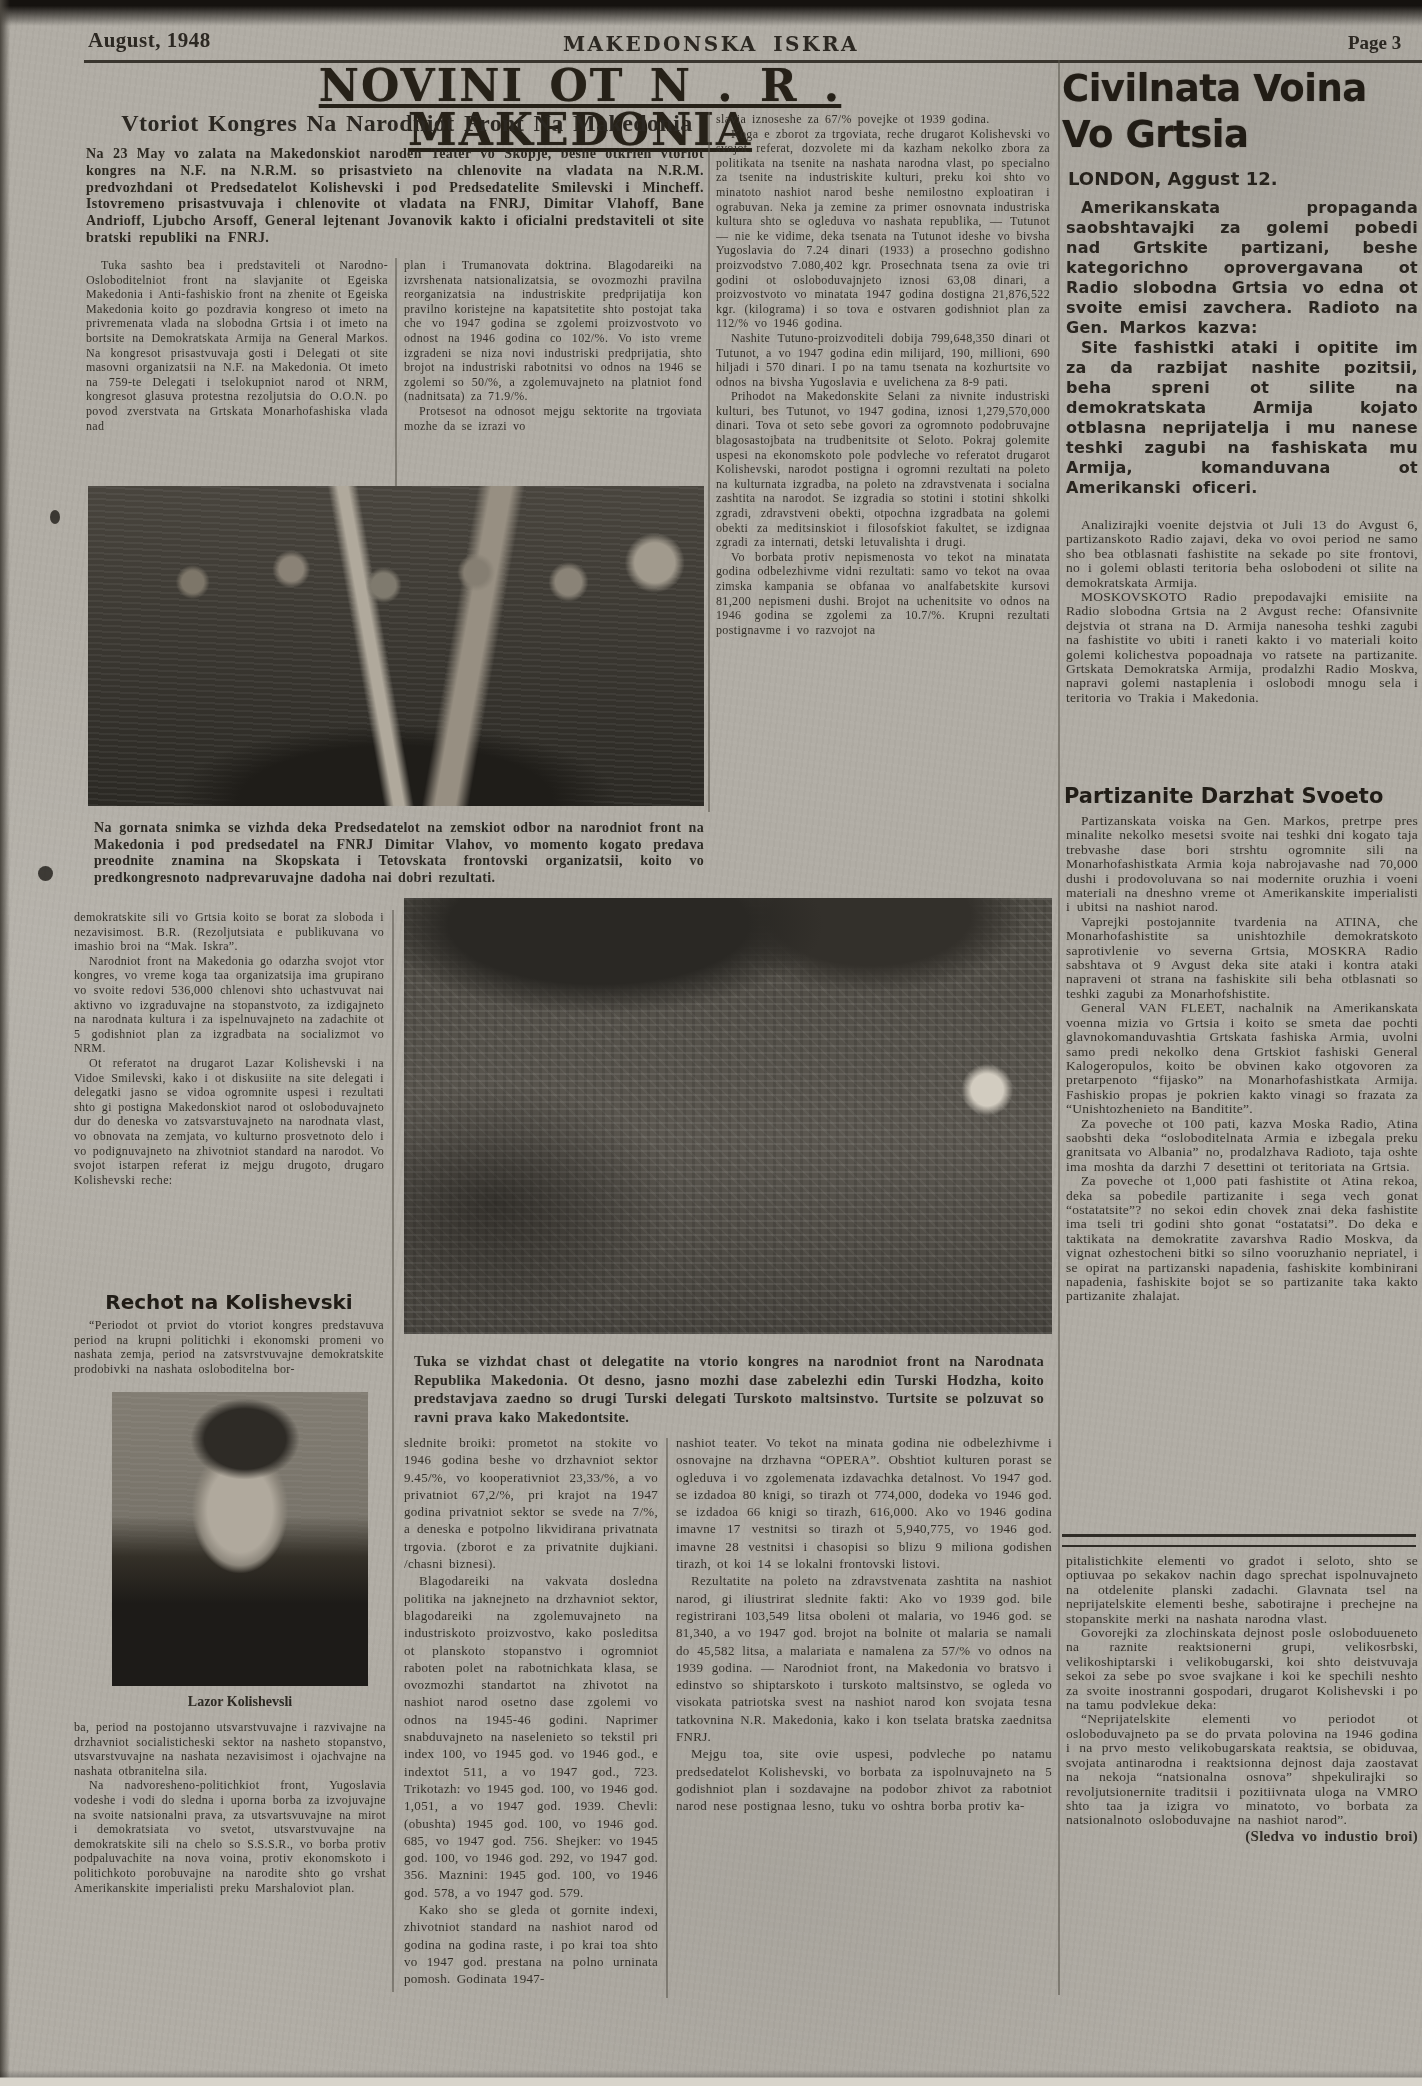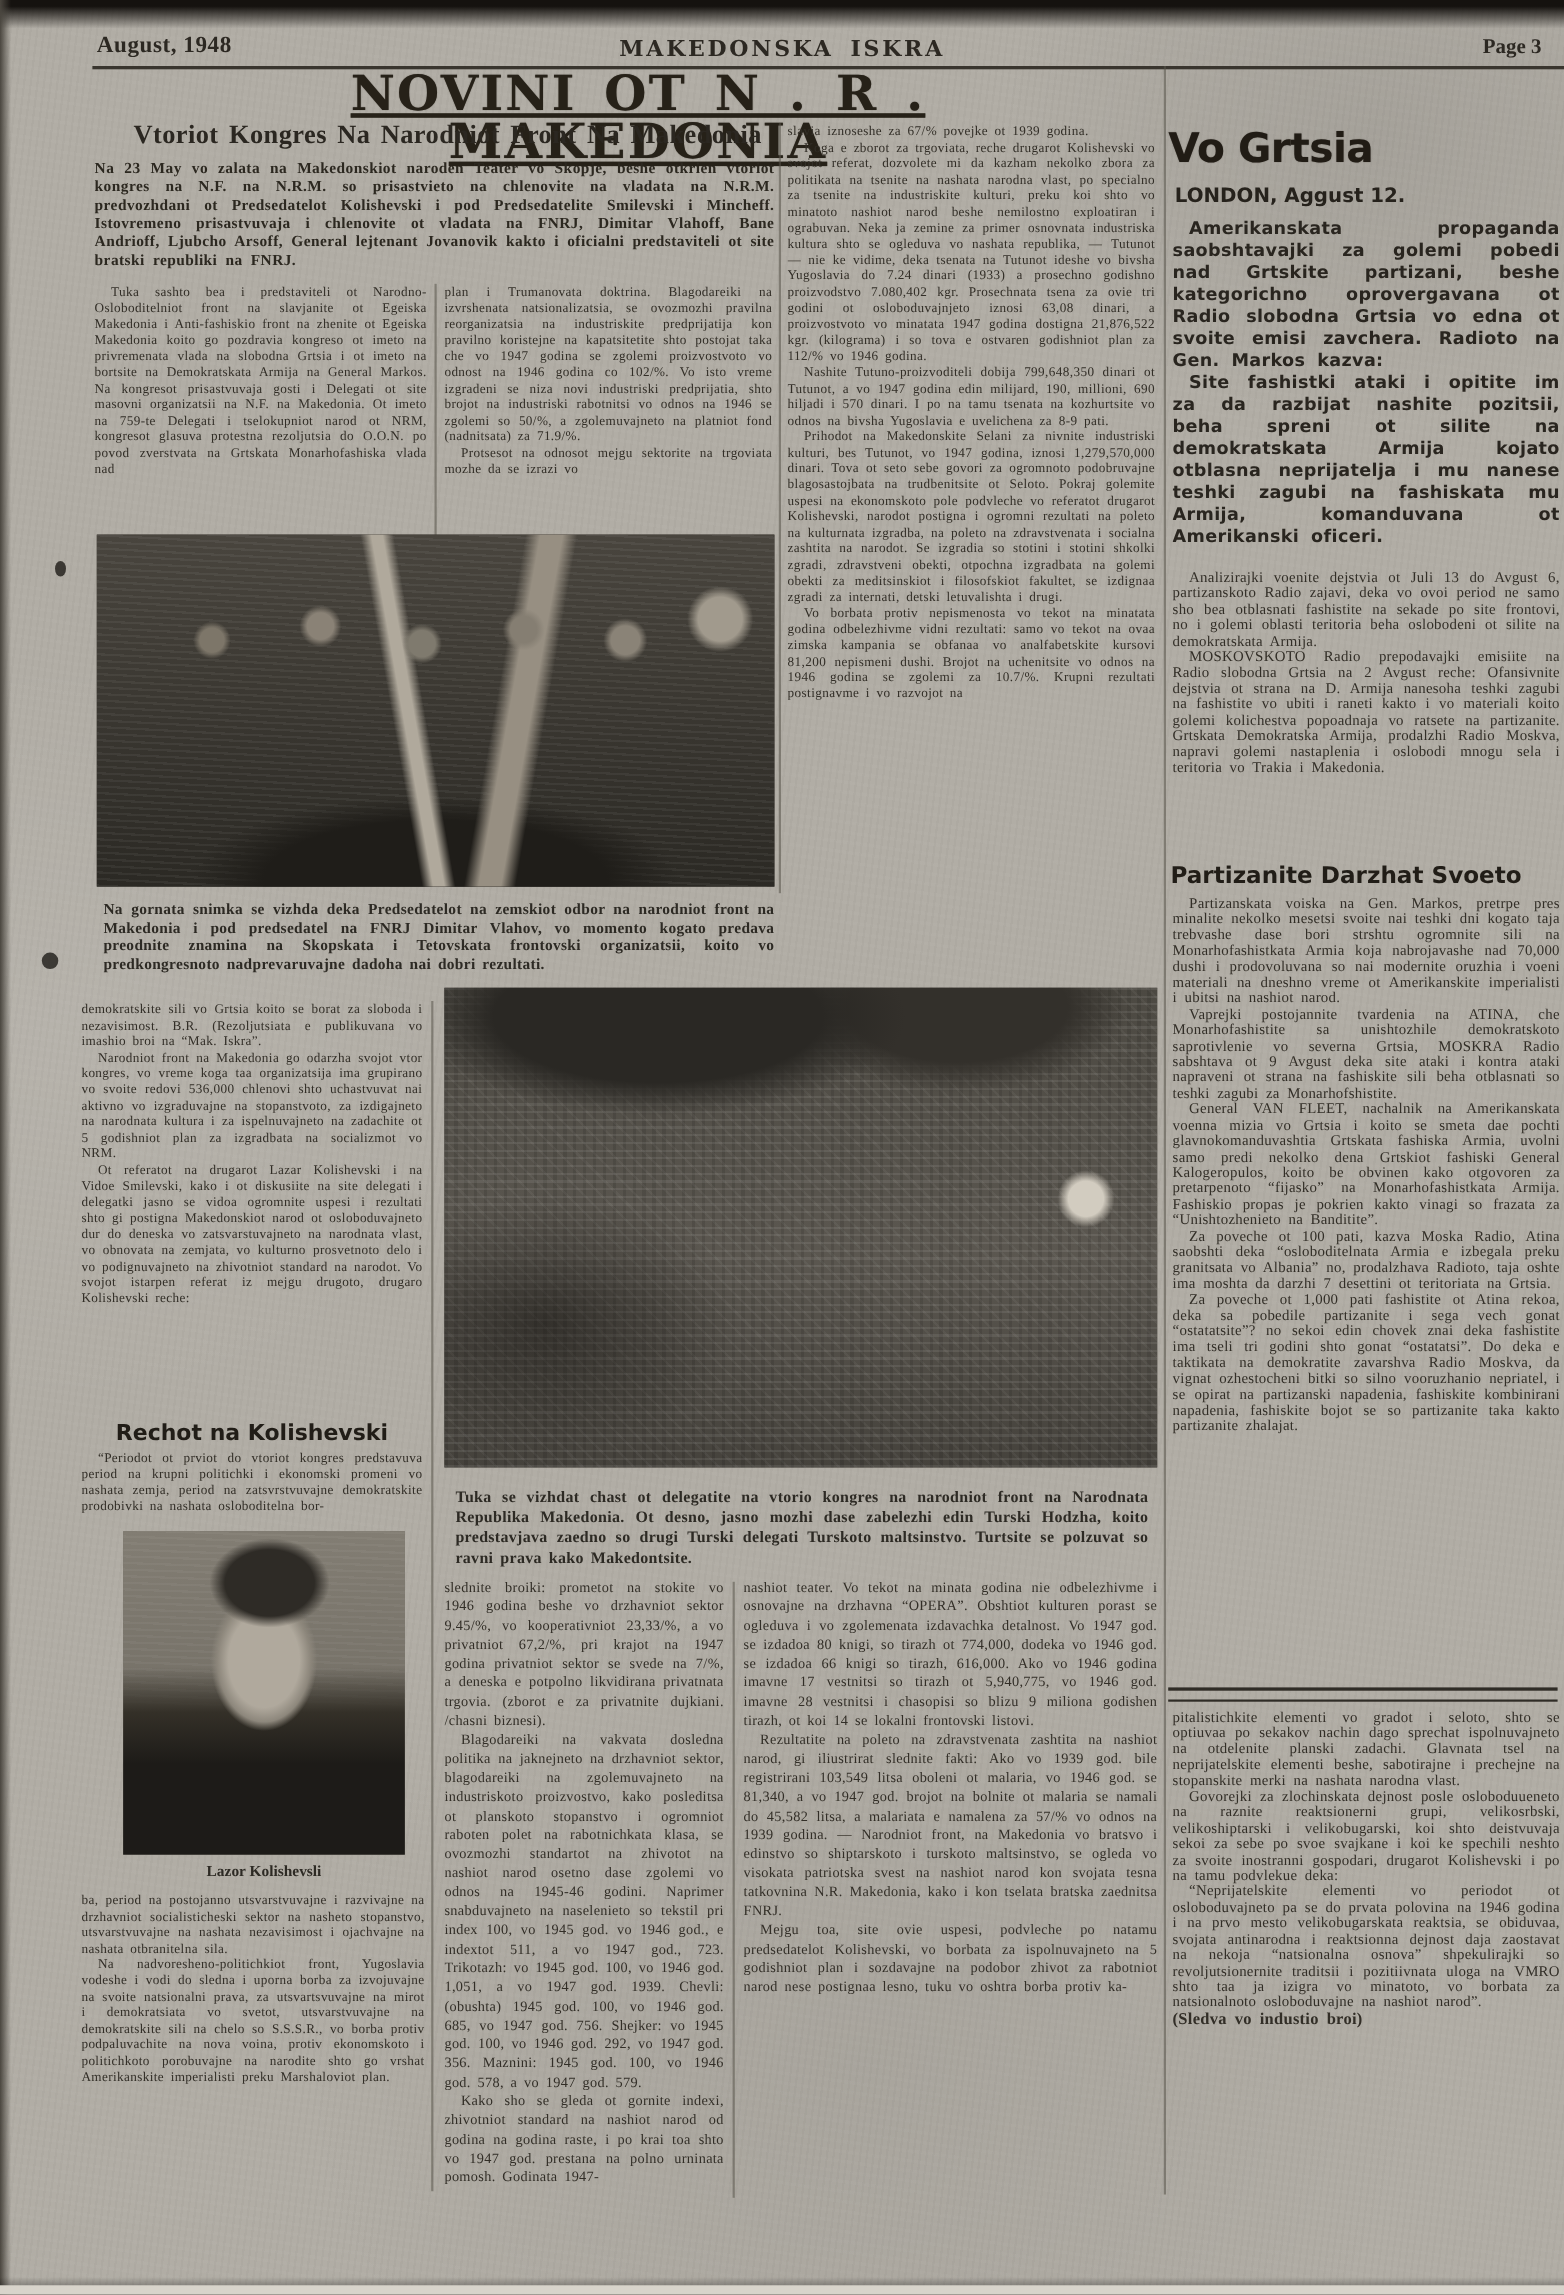--- a/index.html
+++ b/index.html
@@ -46,21 +46,21 @@
   .mid{font:13px/17.3px "Liberation Serif",serif;letter-spacing:.3px;word-spacing:2.6px;}
   .rc-lead{font:700 16px/20px "DejaVu Sans",sans-serif;letter-spacing:.3px;word-spacing:5px;color:#29251f;}
   .rc-serif{font:13.5px/14.4px "Liberation Serif",serif;letter-spacing:.25px;word-spacing:3.2px;}
   .rc-serif p.boldq, p.boldq{font-weight:400;}
   .civ-title{position:absolute;left:1062px;width:356px;font:800 37px/1 "DejaVu Sans",sans-serif;
     color:#211c15;letter-spacing:-.5px;text-shadow:0 0 1px rgba(33,28,21,.5);}
   .dateline{position:absolute;left:1068px;top:168px;font:700 18px "DejaVu Sans",sans-serif;color:#26221c;}
   .subhead-sans{font:700 21px/1 "DejaVu Sans",sans-serif;color:#211d17;}
   .rechot{position:absolute;left:74px;top:1292px;width:310px;text-align:center;
     font:700 20px/1 "DejaVu Sans",sans-serif;color:#211d17;}
-  .closing{text-align:left;font:700 15px "Liberation Serif",serif;margin-top:14px;text-indent:0!important;}
+  .closing{text-align:right;font:700 15px "Liberation Serif",serif;margin-top:14px;text-indent:0!important;}
   .portrait-cap{position:absolute;left:112px;top:1694px;width:256px;text-align:center;
     font:700 14px "Liberation Serif",serif;color:#2d2a24;}
   
   .vrule{position:absolute;width:2px;background:#57534b;opacity:.55;}
   .dblrule{position:absolute;left:1062px;top:1534px;width:354px;height:8px;
     border-top:3px solid #2f2c26;border-bottom:2px solid #2f2c26;}
   
   .photo{position:absolute;overflow:hidden;}
   .photo1{left:88px;top:486px;width:616px;height:320px;background-color:#37342e;
     background-image:
@@ -159,20 +159,21 @@
       <p>Kako sho se gleda ot gornite indexi, zhivotniot standard na nashiot narod od godina na godina raste, i po krai toa shto vo 1947 god. prestana na polno urninata pomosh. Godinata 1947-</p>
     </div>
   <div class="vrule" style="left:666px;top:1438px;height:560px;"></div>
   <div class="col mid" style="left:676px;top:1434px;width:376px;height:610px;">
       <p class="cont">nashiot teater. Vo tekot na minata godina nie odbelezhivme i osnovajne na drzhavna “OPERA”. Obshtiot kulturen porast se ogleduva i vo zgolemenata izdavachka detalnost. Vo 1947 god. se izdadoa 80 knigi, so tirazh ot 774,000, dodeka vo 1946 god. se izdadoa 66 knigi so tirazh, 616,000. Ako vo 1946 godina imavne 17 vestnitsi so tirazh ot 5,940,775, vo 1946 god. imavne 28 vestnitsi i chasopisi so blizu 9 miliona godishen tirazh, ot koi 14 se lokalni frontovski listovi.</p>
       <p>Rezultatite na poleto na zdravstvenata zashtita na nashiot narod, gi iliustrirat slednite fakti: Ako vo 1939 god. bile registrirani 103,549 litsa oboleni ot malaria, vo 1946 god. se 81,340, a vo 1947 god. brojot na bolnite ot malaria se namali do 45,582 litsa, a malariata e namalena za 57/% vo odnos na 1939 godina. — Narodniot front, na Makedonia vo bratsvo i edinstvo so shiptarskoto i turskoto maltsinstvo, se ogleda vo visokata patriotska svest na nashiot narod kon svojata tesna tatkovnina N.R. Makedonia, kako i kon tselata bratska zaednitsa FNRJ.</p>
       <p>Mejgu toa, site ovie uspesi, podvleche po natamu predsedatelot Kolishevski, vo borbata za ispolnuvajneto na 5 godishniot plan i sozdavajne na podobor zhivot za rabotniot narod nese postignaa lesno, tuku vo oshtra borba protiv ka-</p>
     </div>
 
   <div class="vrule" style="left:1058px;top:60px;height:1935px;"></div>
+  <div class="civ-title" style="top:70px;">Civilnata Voina</div>
   <div class="civ-title" style="top:116px;">Vo Grtsia</div>
   <div class="dateline">LONDON, Aggust 12.</div>
 
   <div class="col rc-lead" style="left:1066px;top:198px;width:352px;height:312px;">
       <p>Amerikanskata propaganda saobshtavajki za golemi pobedi nad Grtskite partizani, beshe kategorichno oprovergavana ot Radio slobodna Grtsia vo edna ot svoite emisi zavchera. Radioto na Gen. Markos kazva:</p>
       <p>Site fashistki ataki i opitite im za da razbijat nashite pozitsii, beha spreni ot silite na demokratskata Armija kojato otblasna neprijatelja i mu nanese teshki zagubi na fashiskata mu Armija, komanduvana ot Amerikanski oficeri.</p>
     </div>
   <div class="col rc-serif" style="left:1066px;top:518px;width:352px;height:264px;">
       <p>Analizirajki voenite dejstvia ot Juli 13 do Avgust 6, partizanskoto Radio zajavi, deka vo ovoi period ne samo sho bea otblasnati fashistite na sekade po site frontovi, no i golemi oblasti teritoria beha oslobodeni ot silite na demokratskata Armija.</p>
       <p>MOSKOVSKOTO Radio prepodavajki emisiite na Radio slobodna Grtsia na 2 Avgust reche: Ofansivnite dejstvia ot strana na D. Armija nanesoha teshki zagubi na fashistite vo ubiti i raneti kakto i vo materiali koito golemi kolichestva popoadnaja vo ratsete na partizanite. Grtskata Demokratska Armija, prodalzhi Radio Moskva, napravi golemi nastaplenia i oslobodi mnogu sela i teritoria vo Trakia i Makedonia.</p>

